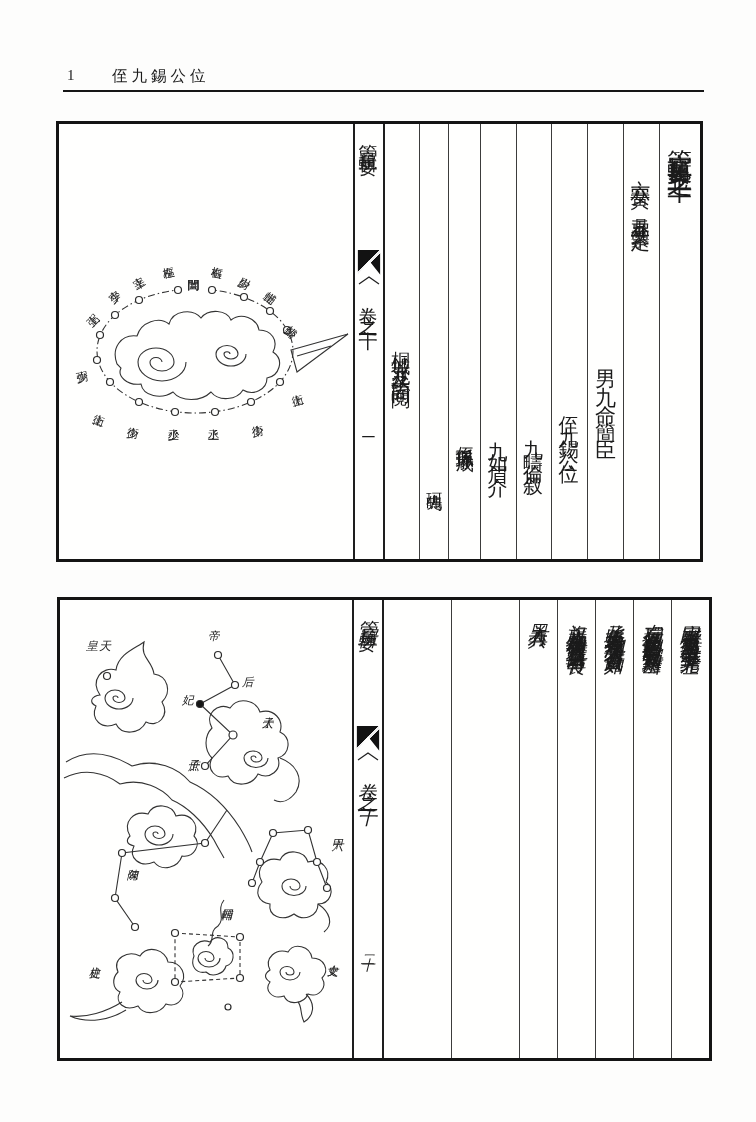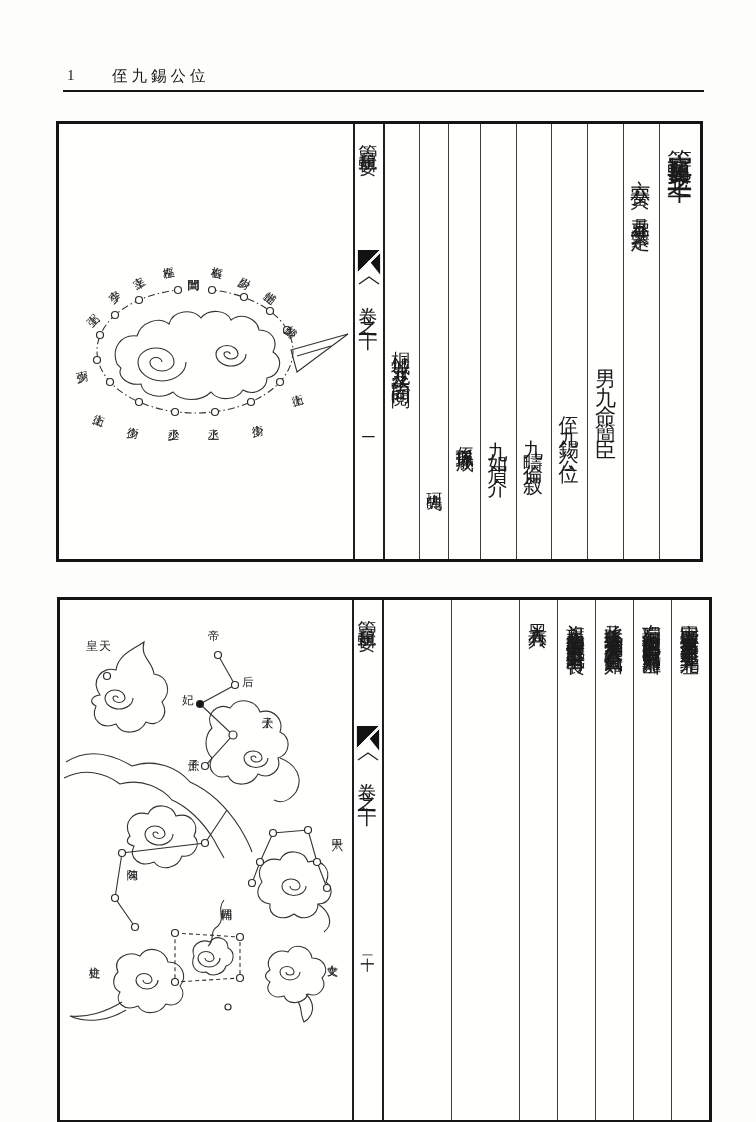--- a/index.html
+++ b/index.html
@@ -10,21 +10,21 @@
     overflow:hidden;
   }
   .v{writing-mode:vertical-rl;text-orientation:upright;}
   
   .hdr-num{position:absolute;left:67px;top:67px;font-size:15px;font-family:"Liberation Serif",serif;}
   .hdr-title{position:absolute;left:112px;top:66px;font-size:15.5px;letter-spacing:4px;}
   .hdr-rule{position:absolute;left:63px;top:90px;width:641px;height:2px;background:#161616;}
   
   .leaf{position:absolute;border:3px solid #141414;background:#fffffe;box-sizing:border-box;}
   #leaf-top{left:56px;top:121px;width:647px;height:441px;}
-  #leaf-bottom{left:57px;top:597px;width:655px;height:526px;}
+  #leaf-bottom{left:57px;top:597px;width:655px;height:464px;font-style:italic;}
   .leaf-inner{position:relative;width:100%;height:100%;}
   
   .spine{position:absolute;top:0;height:100%;border-left:2px solid #1e1e1e;border-right:2px solid #1e1e1e;box-sizing:border-box;}
   #leaf-top .spine{left:294px;width:32px;}
   #leaf-bottom .spine{left:292px;width:32px;}
   .spine-title{position:absolute;left:50%;transform:translateX(-50%);top:5px;font-size:19px;letter-spacing:5px;}
   .fishtail{position:absolute;left:50%;transform:translateX(-50%);top:126px;width:23px;height:25px;
     background:linear-gradient(135deg,#121212 46%,#efefef 46%,#efefef 54%,#121212 54%);
     clip-path:polygon(0 0,100% 0,100% 100%,50% 42%,0 100%);}
   .chevron{position:absolute;left:50%;transform:translateX(-50%);top:152px;width:22px;height:9px;}

